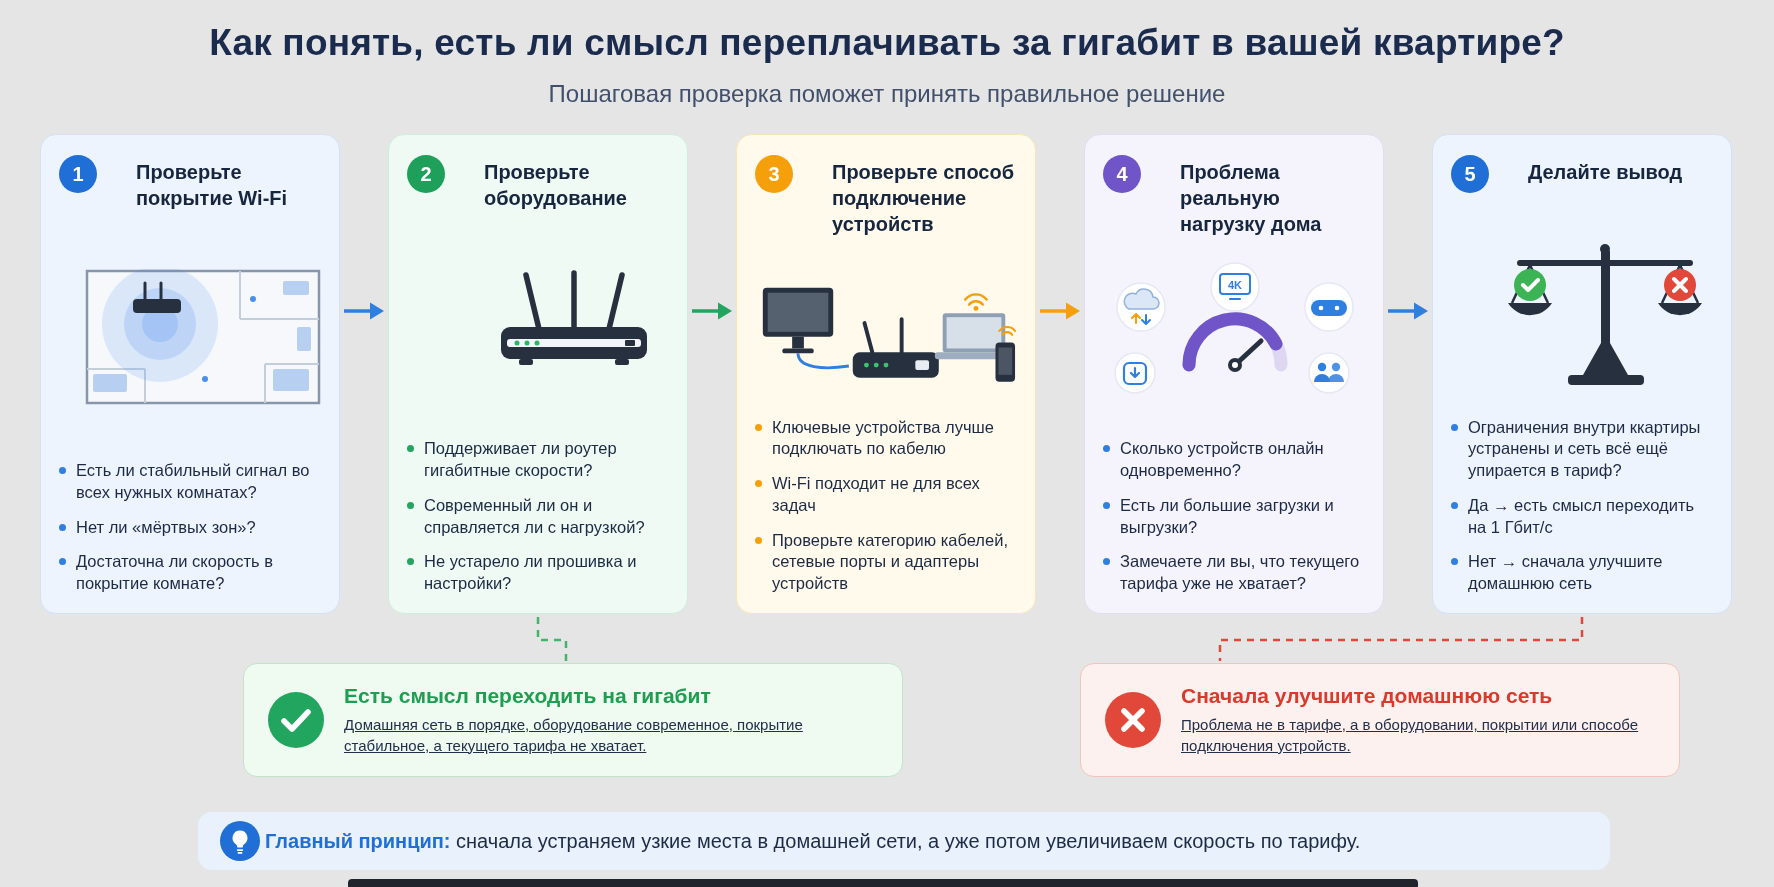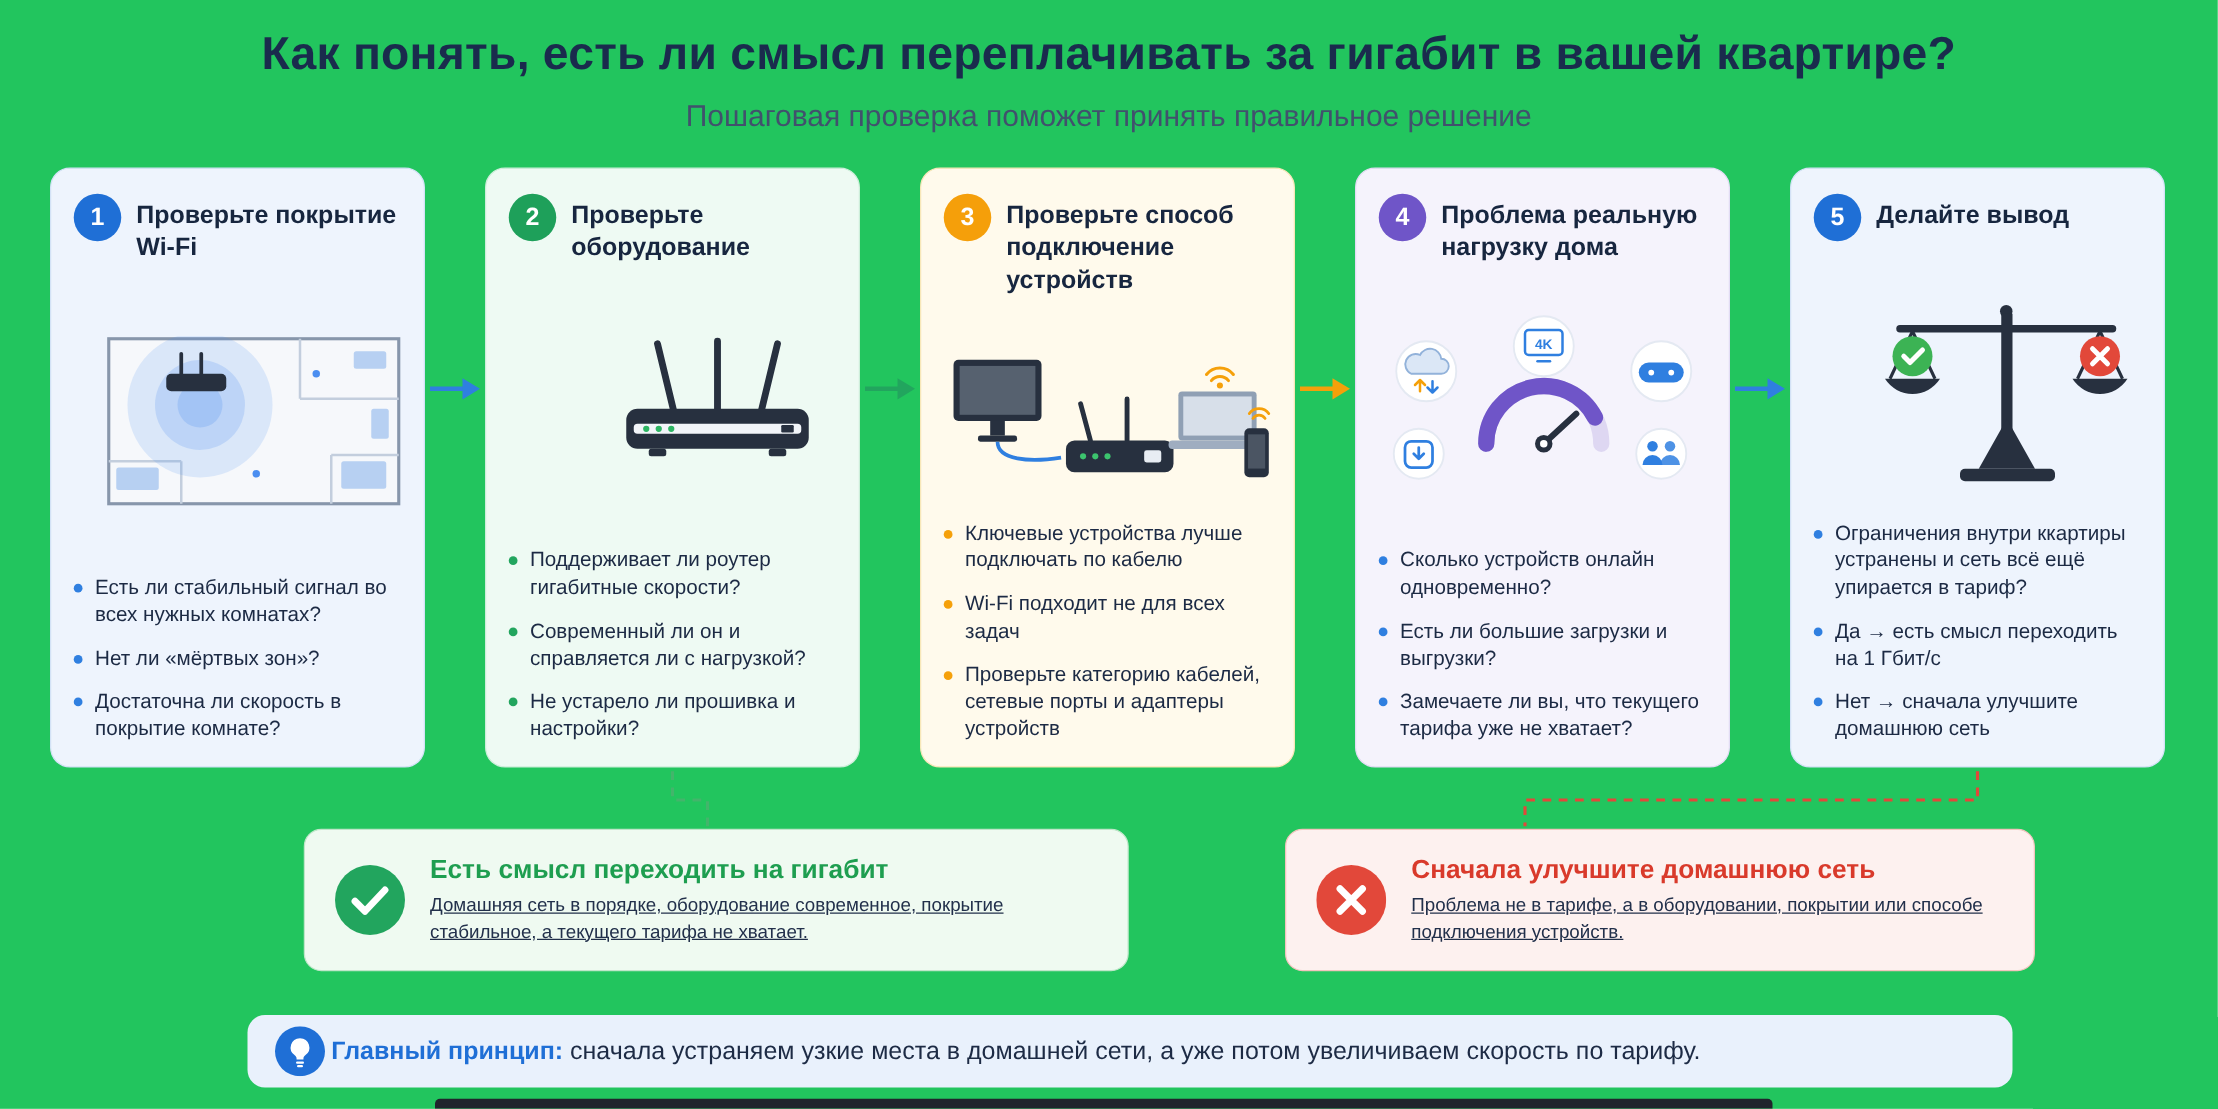--- a/index.html
+++ b/index.html
@@ -1,49 +1,49 @@
 <!DOCTYPE html>
 <html><head>
 <meta charset="utf-8">
 <style>
   * { margin:0; padding:0; box-sizing:border-box; }
   body { background:#ffffff; font-family:"Liberation Sans", sans-serif; }
-  .page { position:relative; width:1774px; height:887px; background:#22c55e; overflow:hidden; }
+  .page { position:relative; width:1774px; height:887px; background:#e5e5e5; overflow:hidden; }
 
   .title { text-align:center; padding-top:22px; font-size:37px; font-weight:bold; color:#1a2b4d; letter-spacing:.2px; }
   .subtitle { text-align:center; margin-top:16px; font-size:24px; color:#41516d; }
 
   .steps-row { display:flex; align-items:stretch; margin:26px 40px 0; height:480px; }
   .card { flex:0 0 300px; width:300px; border-radius:16px; border:1px solid; padding:20px 18px 18px; display:flex; flex-direction:column; }
   .card--blue   { background:#eef4fd; border-color:#d3e2f6; }
   .card--green  { background:#eefaf3; border-color:#cdeeda; }
   .card--orange { background:#fffaec; border-color:#f7e7b8; }
   .card--purple { background:#f5f3fc; border-color:#e2dcf4; }
 
   .card-head { display:flex; gap:12px; align-items:flex-start; min-height:62px; }
   .num { width:38px; height:38px; border-radius:50%; color:#fff; font-weight:bold; font-size:20px;
          display:flex; align-items:center; justify-content:center; flex:0 0 38px; }
   .num--blue{background:#1f6fd6} .num--green{background:#1ea05a} .num--orange{background:#f59f0a} .num--purple{background:#6f55c8}
-  .card-title { font-size:20px; line-height:1.3; color:#17263f; font-weight:bold; padding-top:4px; }
+  .card-title { font-size:20px; line-height:1.3; color:#17263f; font-weight:bold; padding-top:4px;margin-left:27px; }
 
   .illus { flex:1; display:flex; justify-content:flex-end; align-items:center; margin:4px 0 8px; }
 
   .bullets { list-style:none; display:flex; flex-direction:column; gap:13px; }
   .bullets li { display:flex; gap:10px; font-size:16.5px; line-height:1.32; color:#1c2a44; }
   .dot { width:7px; height:7px; border-radius:50%; margin-top:7px; flex:0 0 7px; }
   .bullets--blue .dot{background:#2f7fe0} .bullets--green .dot{background:#22a55e} .bullets--orange .dot{background:#f5a00a}
 
   .arrow-gap { flex:0 0 48px; width:48px; display:flex; justify-content:center; align-items:flex-start; padding-top:165px; }
 
   .connectors { position:absolute; left:0; top:0; width:1774px; height:887px; pointer-events:none; }
 
   .outcome { position:absolute; top:663px; height:114px; border-radius:14px; border:1px solid;
              display:flex; gap:20px; align-items:center; padding:14px 24px; }
   .outcome--good { left:243px; width:660px; background:#effaf1; border-color:#bfe6c9; }
-  .outcome--bad  { left:1028px; width:600px; background:#fdf1ef; border-color:#f2c4bd; }
+  .outcome--bad  { left:1080px; width:600px; background:#fdf1ef; border-color:#f2c4bd; }
   .outcome h3 { font-size:21px; font-weight:bold; margin-bottom:7px; }
   .outcome--good h3 { color:#1e9e50; }
   .outcome--bad  h3 { color:#d93a2b; }
   .outcome p { font-size:15px; color:#22304b; line-height:1.35;text-decoration:underline; }
   .badge { flex:0 0 56px; width:56px; height:56px; }
 
   .principle { position:absolute; top:812px; left:198px; width:1412px; height:58px; background:#e9f1fc;
                border-radius:14px; display:flex; align-items:center; gap:5px; padding:0 22px; }
   .principle p { font-size:20px; color:#1d2b45; }
   .principle .plabel { color:#1f6fd6; font-weight:bold; }

